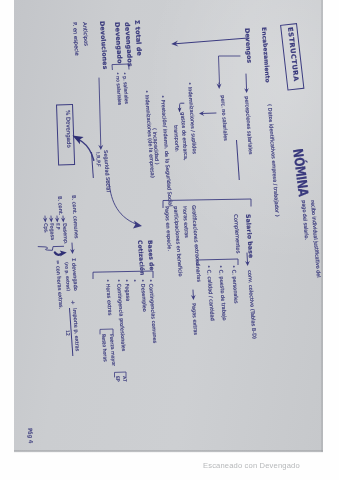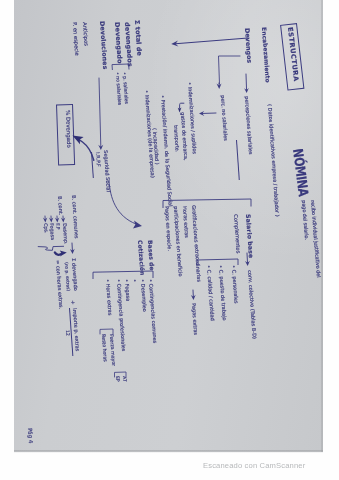--- a/index.html
+++ b/index.html
@@ -171,13 +171,13 @@
     <div class="t" style="left:223px;top:274.5px;font-size:4.8px;font-weight:400;letter-spacing:0px;transform:rotate(-4.0deg);transform-origin:0 0;">Cps.</div>
     <svg style="position:absolute;left:243px;top:254px;width:20px;height:30px;overflow:visible;" viewBox="0 0 20 30">
         <path d="M3.6 29.8 L3.9 23.0 C4.2 20.0 5.4 19.6 5.9 21.6 C6.3 23.3 6.9 22.7 7.1 20.3 L7.3 15.6 L3.6 15.0 L3.3 4.4" stroke="#3b3b80" stroke-width="0.9" fill="none" stroke-linecap="round" stroke-linejoin="round"></path>
         <path d="M9.4 13.2 C11.6 12.0 12.4 9.6 11.0 6.8" stroke="#2f2f74" stroke-width="2.2" fill="none" stroke-linecap="round"></path>
         <path d="M9.6 1.2 L7.4 8.2 L10.6 6.4 L13.6 8.0 Z" fill="#2f2f74"></path>
       </svg>
     <div class="t" style="left:260px;top:262px;font-size:5.0px;font-weight:400;letter-spacing:0px;transform:rotate(-4.0deg);transform-origin:0 0;">=  con horas extras.</div>
     <div class="t" style="left:428px;top:290px;font-size:5.5px;font-weight:400;letter-spacing:0px;transform:rotate(-4.0deg);transform-origin:0 0;">Pág 4</div>
   </div>
 </div>
-  <div class="wm">Escaneado con CamScanner</div>
+  <div class="wm">Escaneado con Devengado</div>
 
 </body></html>

